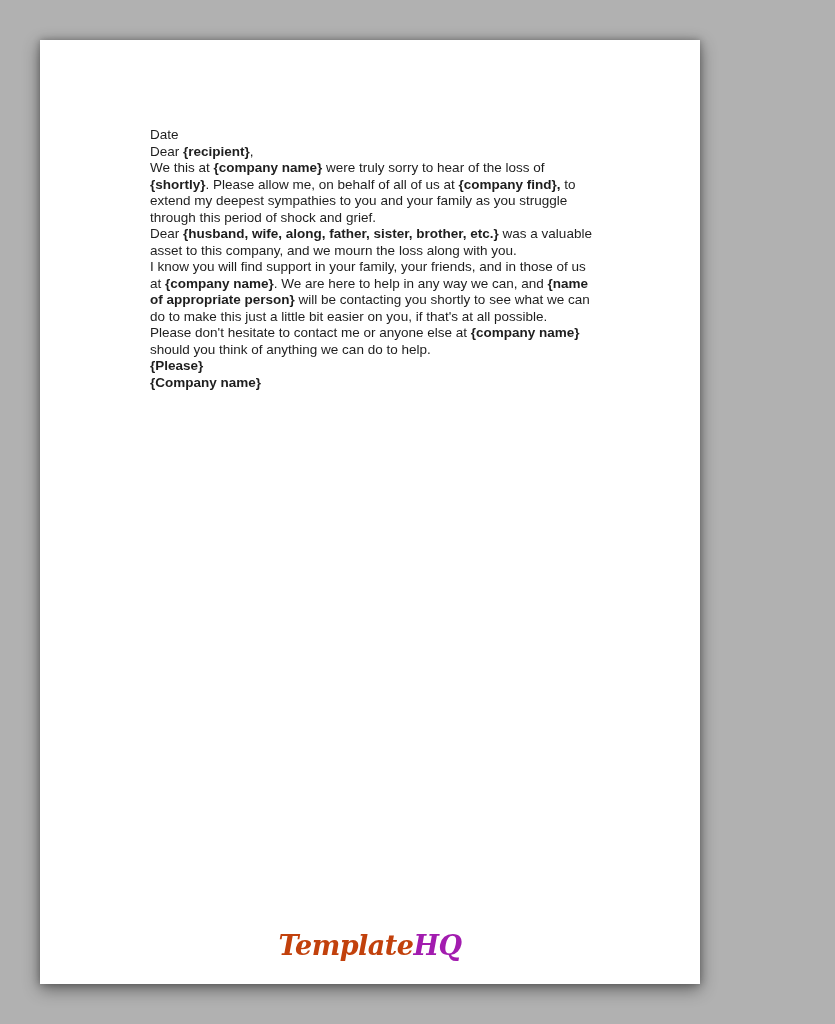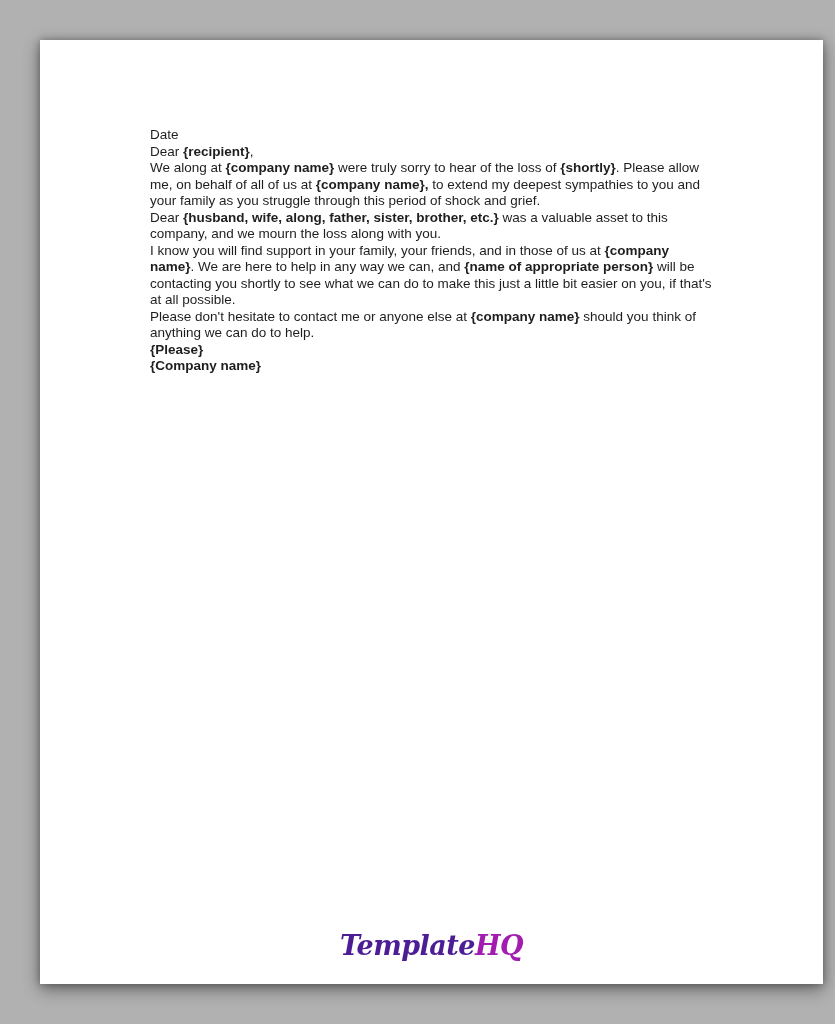--- a/index.html
+++ b/index.html
@@ -12,25 +12,24 @@
     width: 835px;
     height: 1024px;
     background: #b1b1b1;
     overflow: hidden;
     font-family: "Liberation Sans", sans-serif;
   }
   .paper {
     position: absolute;
     left: 40px;
     top: 40px;
-    width: 768px;
+    width: 660px;
     height: 944px;
     background: #ffffff;
     box-shadow: 0 5px 16px rgba(0,0,0,0.45), 0 0 7px rgba(0,0,0,0.28);
-    padding-left: 15px;
   }
   .letter-body {
     position: absolute;
     left: 110px;
     right: 106px;
     top: 87px;
     font-size: 13.5px;
     line-height: 16.5px;
     color: #1e1e1e;
   }
@@ -60,31 +59,31 @@
 
 <div class="canvas">
   <div class="paper">
 
     <div class="letter-body">
       <p class="date">Date</p>
 
       <p class="salutation"><span>Dear </span><span class="b">{recipient}</span><span>,</span></p>
 
       <div id="paragraphs">
-          <p class="para"><span>We along at </span><span class="b">{company name}</span><span> were truly sorry to hear of the loss of </span><span class="b">{shortly}</span><span>. Please allow me, on behalf of all of us at </span><span class="b">{company name},</span><span> to extend my deepest sympathies to you and your family as you struggle through this period of shock and grief.</span></p>
+          <p class="para"><span>We this at </span><span class="b">{company name}</span><span> were truly sorry to hear of the loss of </span><span class="b">{shortly}</span><span>. Please allow me, on behalf of all of us at </span><span class="b">{company find},</span><span> to extend my deepest sympathies to you and your family as you struggle through this period of shock and grief.</span></p>
           <p class="para"><span>Dear </span><span class="b">{husband, wife, along, father, sister, brother, etc.}</span><span> was a valuable asset to this company, and we mourn the loss along with you.</span></p>
           <p class="para"><span>I know you will find support in your family, your friends, and in those of us at </span><span class="b">{company name}</span><span>. We are here to help in any way we can, and </span><span class="b">{name of appropriate person}</span><span> will be contacting you shortly to see what we can do to make this just a little bit easier on you, if that's at all possible.</span></p>
           <p class="para"><span>Please don't hesitate to contact me or anyone else at </span><span class="b">{company name}</span><span> should you think of anything we can do to help.</span></p>
         </div>
 
 
       <div class="signature">
         <p>{Please}</p>
         <p>{Company name}</p>
       </div>
     </div>
 
     <div class="footer">
-      <span style="color: #4c1d95;">Template</span><span style="color: #a21caf;">HQ</span>
+      <span style="color: #c2410c;">Template</span><span style="color: #a21caf;">HQ</span>
     </div>
 
   </div>
 </div>
 
 </body></html>

